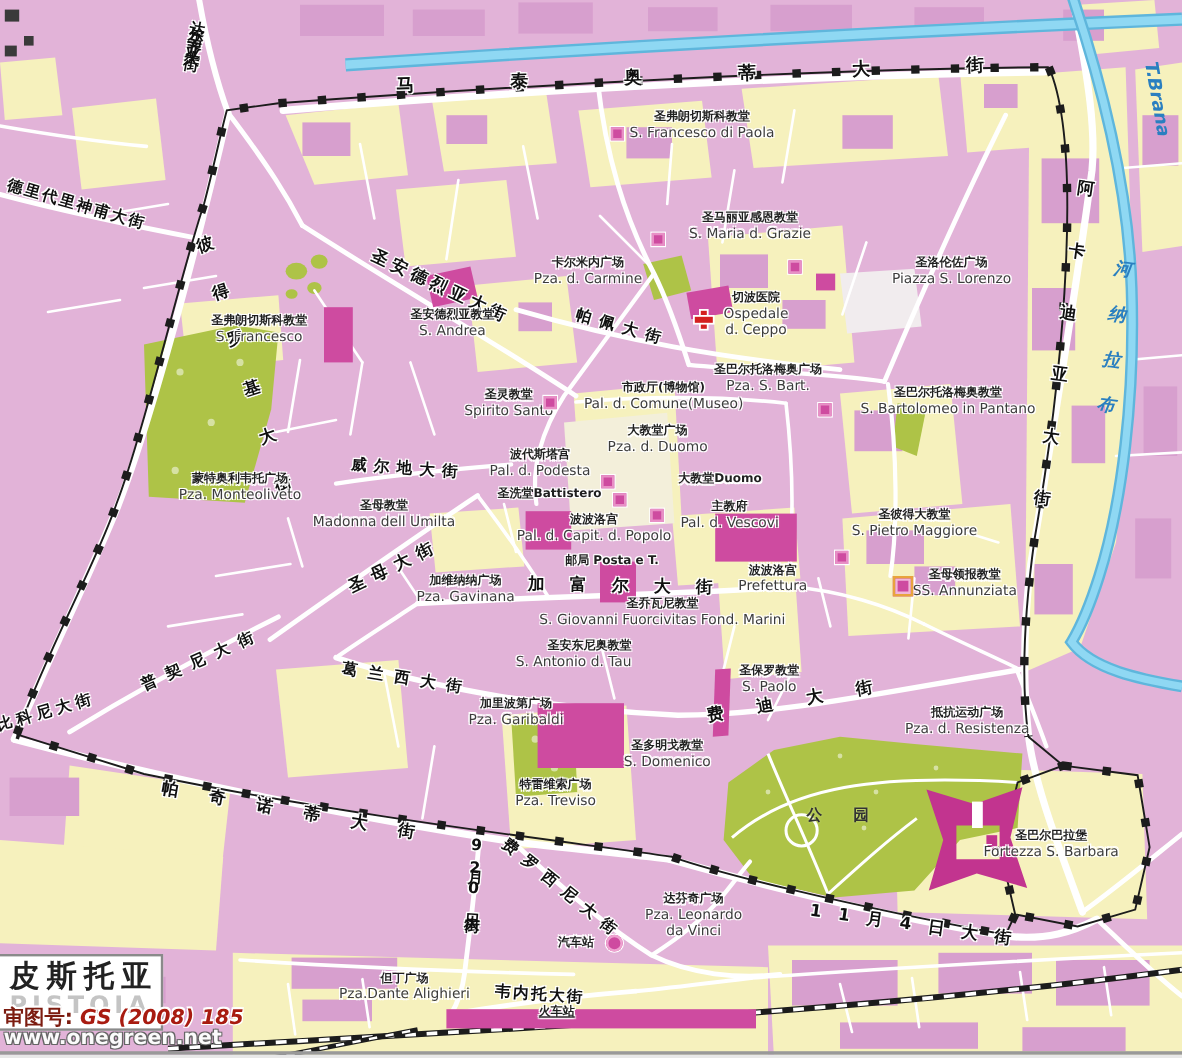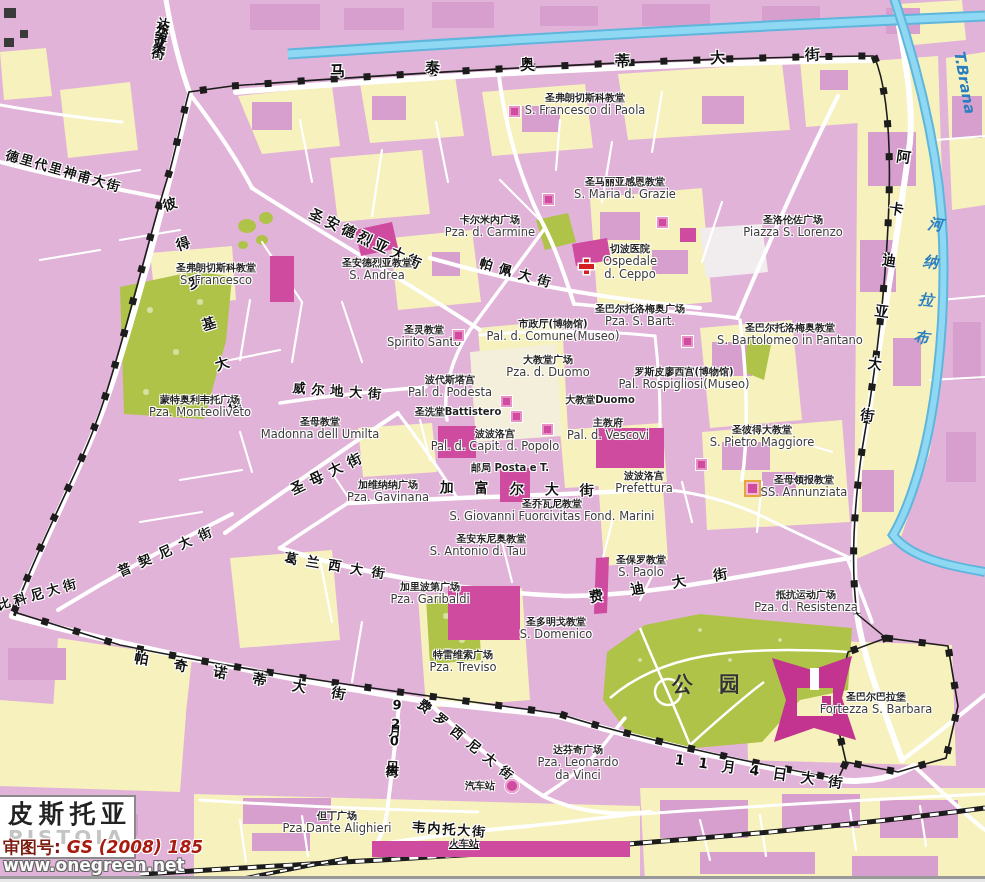--- a/index.html
+++ b/index.html
@@ -15,21 +15,21 @@
   .stage svg{position:absolute;left:0;top:0;}
   #labels{position:absolute;left:0;top:0;width:985px;height:882px;z-index:5;pointer-events:none;}
   .street-label{position:absolute;font-weight:bold;color:var(--street-text);white-space:nowrap;
     transform-origin:0 0;line-height:1;
     text-shadow:-1px -1px 0 #fff,1px -1px 0 #fff,-1px 1px 0 #fff,1px 1px 0 #fff,0 0 2px #fff;}
   .street-label.vertical{writing-mode:vertical-rl;text-orientation:upright;}
   .place-label{position:absolute;transform:translate(-50%,0);text-align:center;white-space:nowrap;line-height:1.15;
     text-shadow:-1px -1px 0 #fff,1px -1px 0 #fff,-1px 1px 0 #fff,1px 1px 0 #fff,0 0 2px #fff;}
   .place-label .cn{font-weight:bold;color:var(--cn-text);font-size:10px;}
   .place-label .en{color:var(--en-text);font-size:11.5px;font-weight:normal;}
-  .park-label{position:absolute;font-weight:bold;color:#333;font-size:21px;letter-spacing:26px;
+  .park-label{position:absolute;font-weight:bold;color:#333;font-size:13px;letter-spacing:26px;
     text-shadow:0 0 2px #cfe08a;}
   .river-label{position:absolute;color:var(--river-text);font-style:italic;font-weight:bold;
     writing-mode:vertical-rl;text-orientation:upright;font-size:15px;transform-origin:0 0;}
   .brana-label{position:absolute;color:var(--river-text);font-style:italic;font-weight:bold;
     font-size:15px;transform-origin:0 0;white-space:nowrap;}
   .marker{position:absolute;z-index:4;}
   .marker.square{width:11px;height:11px;background:var(--magenta);
     box-shadow:inset 0 0 0 2px #e890c6,0 0 0 1px #fff;}
   .marker.square-gold{width:13px;height:13px;background:var(--magenta);
     border:2px solid #e8a33d;box-shadow:inset 0 0 0 2px #f0b7d9;}
@@ -381,24 +381,20 @@
         <div class="en">Spirito Santo</div>
       </div>
       <div class="place-label" style="left: 553px; top: 318px;">
         <div class="cn">市政厅(博物馆)</div>
         <div class="en">Pal. d. Comune(Museo)</div>
       </div>
       <div class="place-label" style="left: 548px; top: 354px;">
         <div class="cn">大教堂广场</div>
         <div class="en">Pza. d. Duomo</div>
       </div>
-      <div class="place-label" style="left: 684px; top: 366px;">
-        <div class="cn">罗斯皮廖西宫(博物馆)</div>
-        <div class="en">Pal. Rospigliosi(Museo)</div>
-      </div>
       <div class="place-label" style="left: 450px; top: 374px;">
         <div class="cn">波代斯塔宫</div>
         <div class="en">Pal. d. Podesta</div>
       </div>
       <div class="place-label" style="left: 458px; top: 406px;">
         <div class="cn">圣洗堂Battistero</div>
       </div>
       <div class="place-label" style="left: 600px; top: 394px;">
         <div class="cn">大教堂Duomo</div>
       </div>

